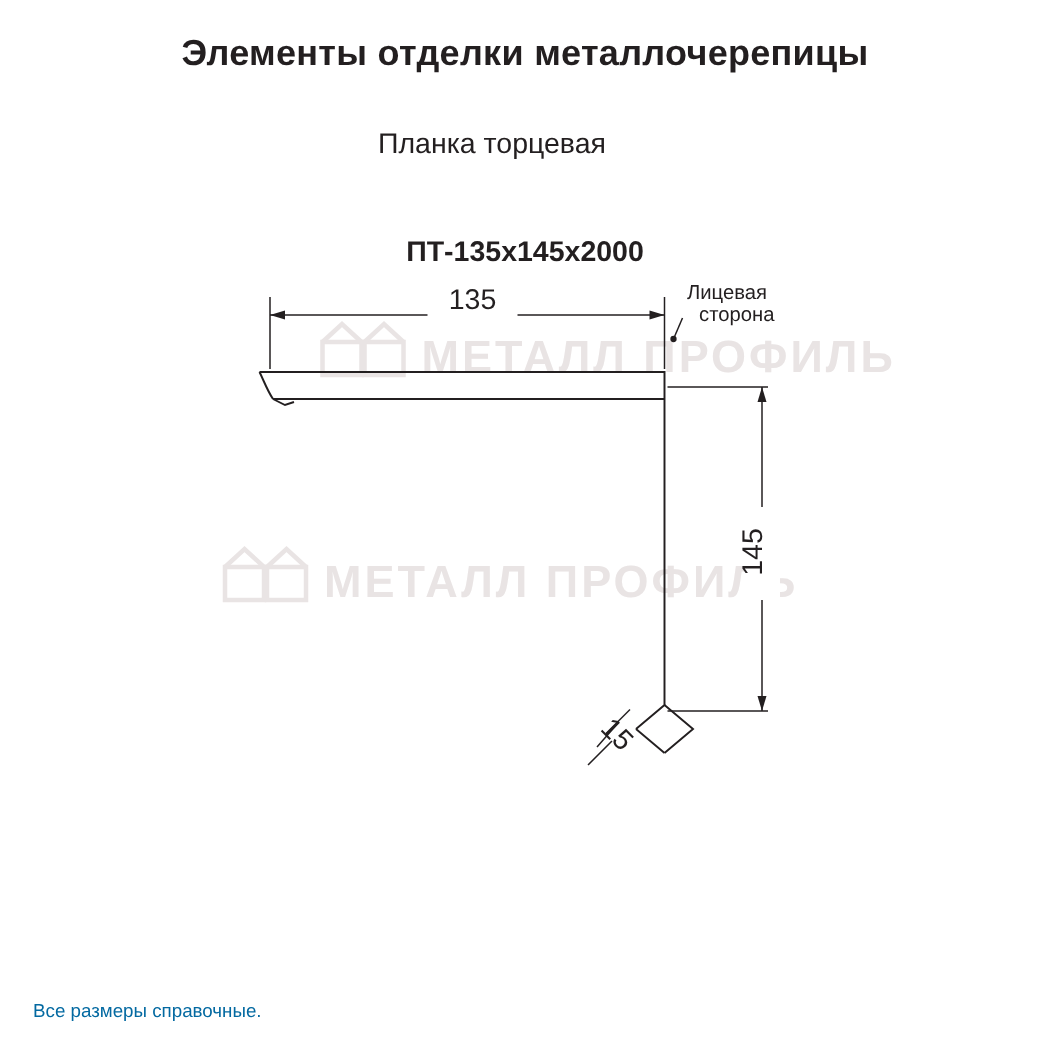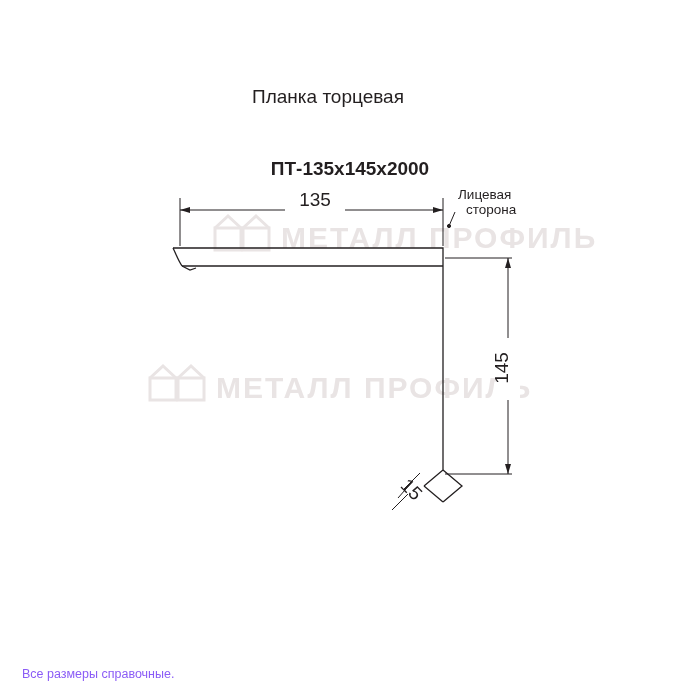--- a/index.html
+++ b/index.html
@@ -75,29 +75,30 @@
     font-family: "Liberation Sans", sans-serif;
     font-size: 13.5px;
     fill: #231f20;
   }
   .footer {
     position: absolute;
     left: 22px;
     bottom: 16px;
     font-size: 12.5px;
     line-height: 19px;
-    color: #8b5cf6;
+    color: #0369a1;
   }
   .footer div { white-space: nowrap; }
 </style>
 </head>
 <body>
 
 <div class="page">
 
+  <div class="title">Элементы отделки металлочерепицы</div>
   <div class="subtitle">Планка торцевая</div>
   <div class="code">ПТ-135х145х2000</div>
 
   <div class="drawing">
     <svg width="700" height="430" viewBox="0 0 700 430">
 
       <g class="watermark" opacity="0.85">
         <g transform="translate(215,100)">
           <rect x="0" y="-22" width="26" height="22" fill="none" stroke="#e9e4e4" stroke-width="3"></rect>
           <rect x="28" y="-22" width="26" height="22" fill="none" stroke="#e9e4e4" stroke-width="3"></rect>

